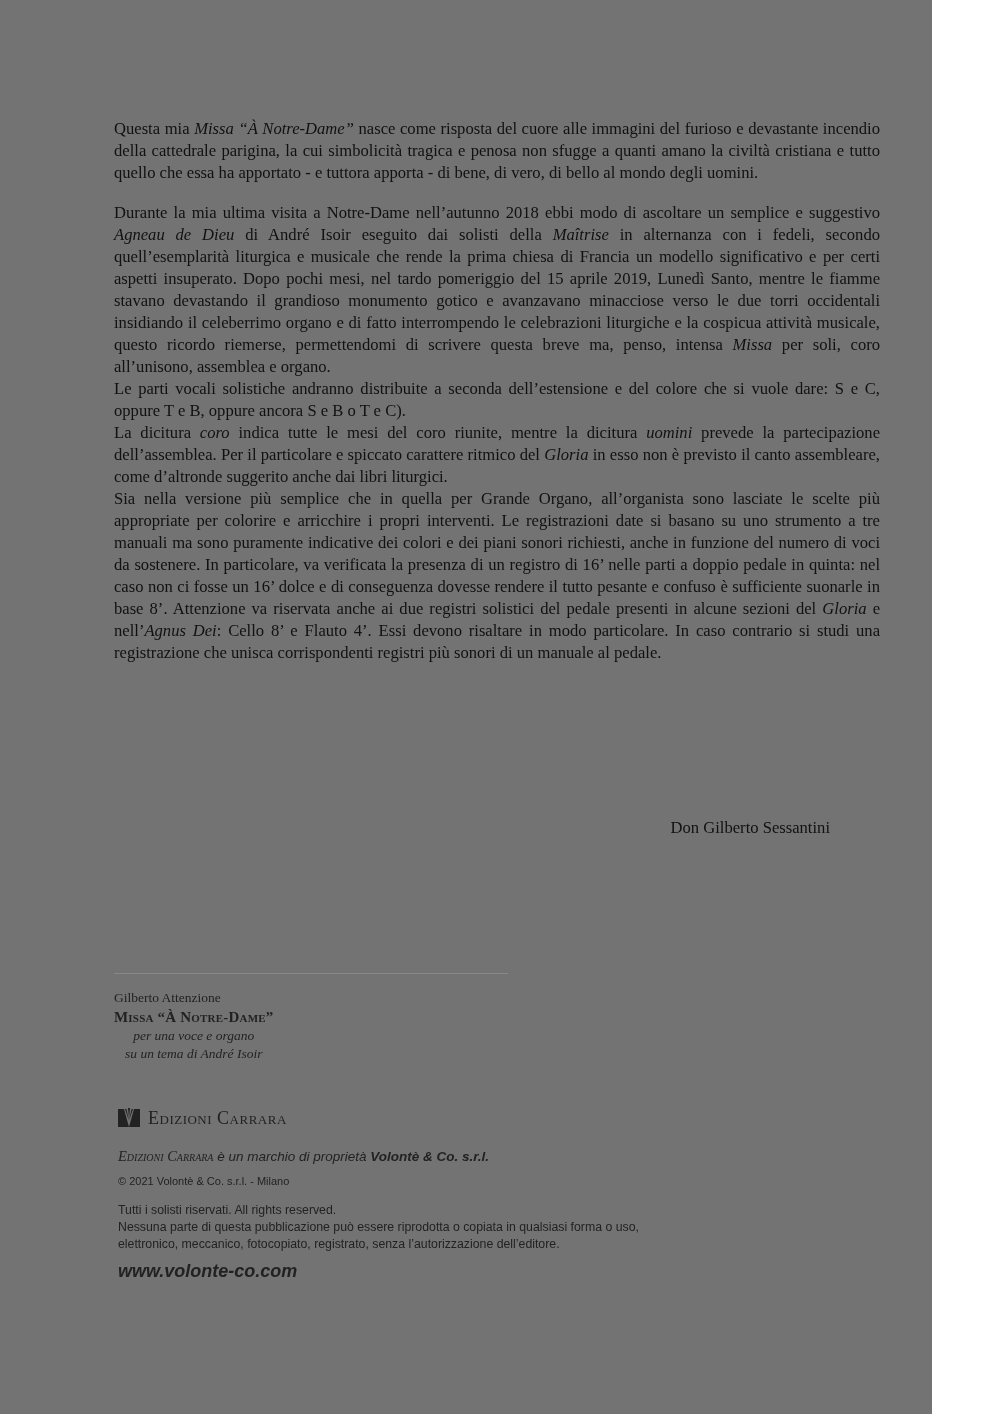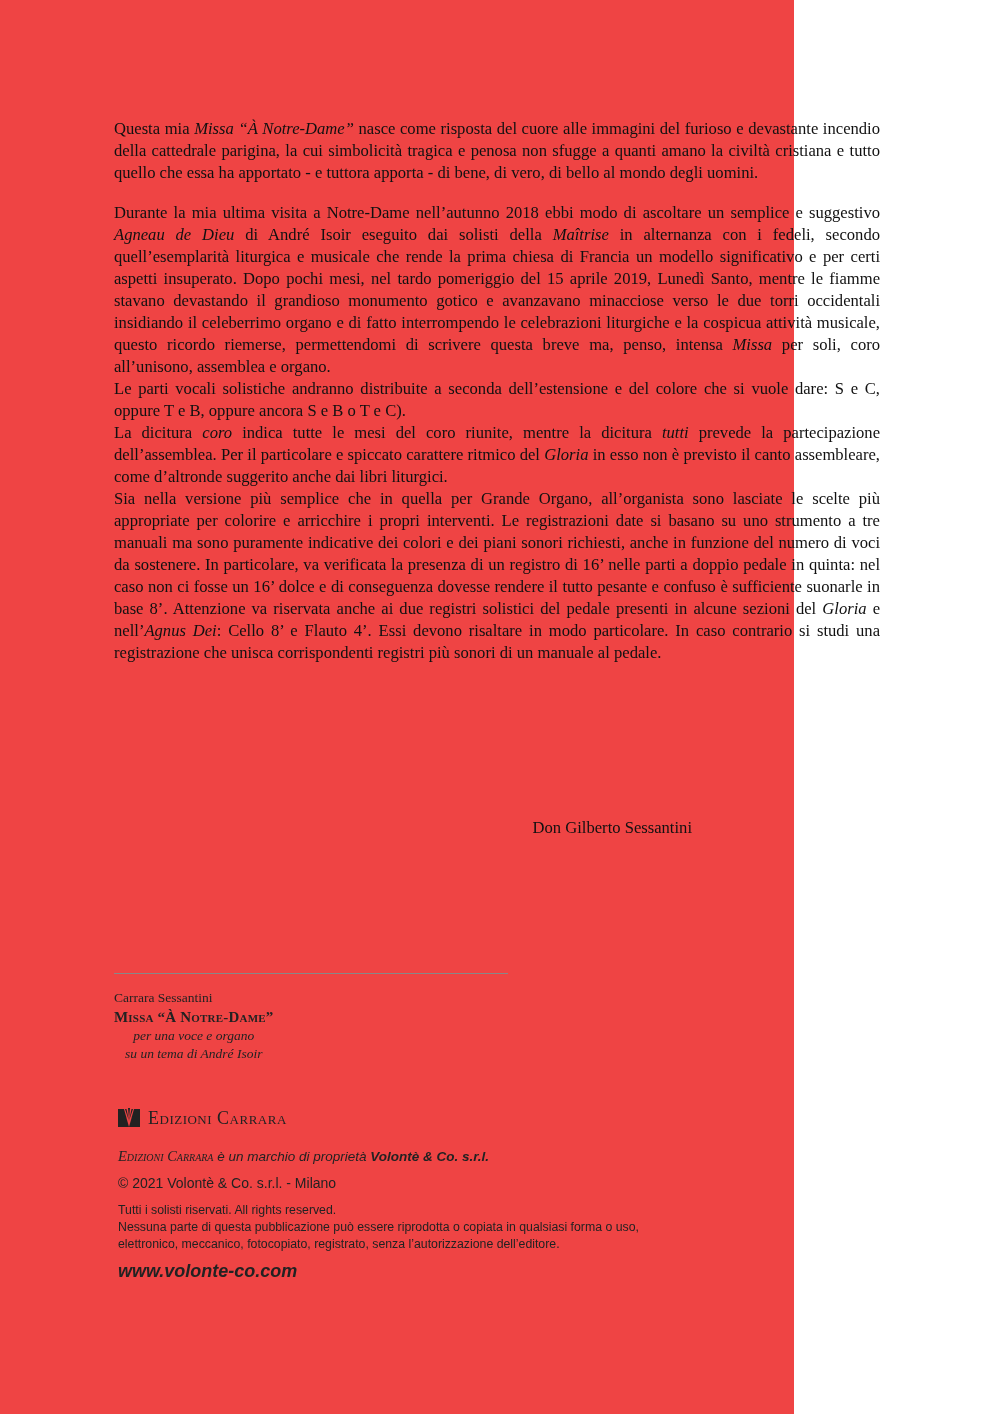--- a/index.html
+++ b/index.html
@@ -1,17 +1,17 @@
 <!DOCTYPE html>
 <html><head>
 <meta charset="utf-8">
 <style>
   html, body { margin: 0; padding: 0; background: #ffffff; }
   body { width: 982px; height: 1414px; position: relative; overflow: hidden; }
-  .page { position: absolute; left: 0; top: 0; width: 794px; height: 1414px; background: #ef4444; }
+  .page { position: absolute; left: 0; top: 0; width: 932px; height: 1414px; background: #737373; }
   .body-text {
     position: absolute; left: 114px; top: 118px; width: 766px;
     font-family: "Liberation Serif", serif; font-size: 16.6px; line-height: 22px;
     color: #111; text-align: justify;
   }
   .body-text p { margin: 0; }
   .body-text p.gap { margin-top: 18px; }
   .body-text em { font-style: italic; }
   .signature {
     position: absolute; right: 102px; top: 818px;
@@ -21,45 +21,45 @@
   .colophon { position: absolute; left: 114px; top: 989px; font-family: "Liberation Serif", serif; color: #222; }
   .colophon .author { font-size: 13.5px; line-height: 18px; }
   .colophon .title { font-size: 15px; font-weight: bold; font-variant: small-caps; line-height: 20px; letter-spacing: 0.2px; }
   .colophon .sub { font-size: 13.5px; font-style: italic; line-height: 18px; text-align: center; }
   .logo { position: absolute; left: 118px; top: 1107px; display: flex; align-items: center; }
   .logo svg { width: 22px; height: 22px; margin-right: 8px; }
   .logo .name { font-family: "Liberation Serif", serif; font-size: 18px; font-variant: small-caps; letter-spacing: 0.5px; color: #222; }
   .legal { position: absolute; left: 118px; font-family: "Liberation Sans", sans-serif; color: #222; }
   .legal .sc { font-family: "Liberation Serif", serif; font-variant: small-caps; font-size: 14.5px; }
   .line1 { top: 1148px; font-size: 13.5px; font-style: italic; }
-  .line2 { top: 1175px; font-size: 14px; }
+  .line2 { top: 1175px; font-size: 11px; }
   .line3 { top: 1202px; font-size: 12.3px; line-height: 17px; }
   .line4 { top: 1261px; font-size: 18px; font-weight: bold; font-style: italic; }
 </style>
 </head>
 <body>
 
 <div class="page">
 
   <div class="body-text">
     <p><span>Questa mia </span><em>Missa “À Notre-Dame”</em><span> nasce come risposta del cuore alle immagini del furioso e devastante incendio della cattedrale parigina, la cui simbolicità tragica e penosa non sfugge a quanti amano la civiltà cristiana e tutto quello che essa ha apportato - e tuttora apporta - di bene, di vero, di bello al mondo degli uomini.</span></p>
 
     <p class="gap"><span>Durante la mia ultima visita a Notre-Dame nell’autunno 2018 ebbi modo di ascoltare un semplice e suggestivo </span><em>Agneau de Dieu</em><span> di André Isoir eseguito dai solisti della </span><em>Maîtrise</em><span> in alternanza con i fedeli, secondo quell’esemplarità liturgica e musicale che rende la prima chiesa di Francia un modello significativo e per certi aspetti insuperato. Dopo pochi mesi, nel tardo pomeriggio del 15 aprile 2019, Lunedì Santo, mentre le fiamme stavano devastando il grandioso monumento gotico e avanzavano minacciose verso le due torri occidentali insidiando il celeberrimo organo e di fatto interrompendo le celebrazioni liturgiche e la cospicua attività musicale, questo ricordo riemerse, permettendomi di scrivere questa breve ma, penso, intensa </span><em>Missa</em><span> per soli, coro all’unisono, assemblea e organo.</span></p>
 
     <p>Le parti vocali solistiche andranno distribuite a seconda dell’estensione e del colore che si vuole dare: S e C, oppure T e B, oppure ancora S e B o T e C).</p>
-    <p><span>La dicitura </span><em>coro</em><span> indica tutte le mesi del coro riunite, mentre la dicitura </span><em>tutti</em><span> prevede la partecipazione dell’assemblea. Per il particolare e spiccato carattere ritmico del </span><em>Gloria</em><span> in esso non è previsto il canto assembleare, come d’altronde suggerito anche dai libri liturgici.</span></p>
+    <p><span>La dicitura </span><em>coro</em><span> indica tutte le mesi del coro riunite, mentre la dicitura </span><em>uomini</em><span> prevede la partecipazione dell’assemblea. Per il particolare e spiccato carattere ritmico del </span><em>Gloria</em><span> in esso non è previsto il canto assembleare, come d’altronde suggerito anche dai libri liturgici.</span></p>
     <p><span>Sia nella versione più semplice che in quella per Grande Organo, all’organista sono lasciate le scelte più appropriate per colorire e arricchire i propri interventi. Le registrazioni date si basano su uno strumento a tre manuali ma sono puramente indicative dei colori e dei piani sonori richiesti, anche in funzione del numero di voci da sostenere. In particolare, va verificata la presenza di un registro di 16’ nelle parti a doppio pedale in quinta: nel caso non ci fosse un 16’ dolce e di conseguenza dovesse rendere il tutto pesante e confuso è sufficiente suonarle in base 8’. Attenzione va riservata anche ai due registri solistici del pedale presenti in alcune sezioni del </span><em>Gloria</em><span> e nell’</span><em>Agnus Dei</em><span>: Cello 8’ e Flauto 4’. Essi devono risaltare in modo particolare. In caso contrario si studi una registrazione che unisca corrispondenti registri più sonori di un manuale al pedale.</span></p>
   </div>
 
   <div class="signature">Don Gilberto Sessantini</div>
 
   <div class="rule"></div>
 
   <div class="colophon">
-    <div class="author">Carrara Sessantini</div>
+    <div class="author">Gilberto Attenzione</div>
     <div class="title">Missa “À Notre-Dame”</div>
     <div class="sub">per una voce e organo</div>
     <div class="sub">su un tema di André Isoir</div>
   </div>
 
   <div class="logo">
     <svg viewBox="0 0 22 22">
       <path d="M0 2 L6 2 L11 20 L0 20 Z" fill="#222"></path>
       <path d="M22 2 L16 2 L11 20 L22 20 Z" fill="#222"></path>
       <path d="M7 2 L8.5 2 L11 14 Z" fill="#222"></path>

